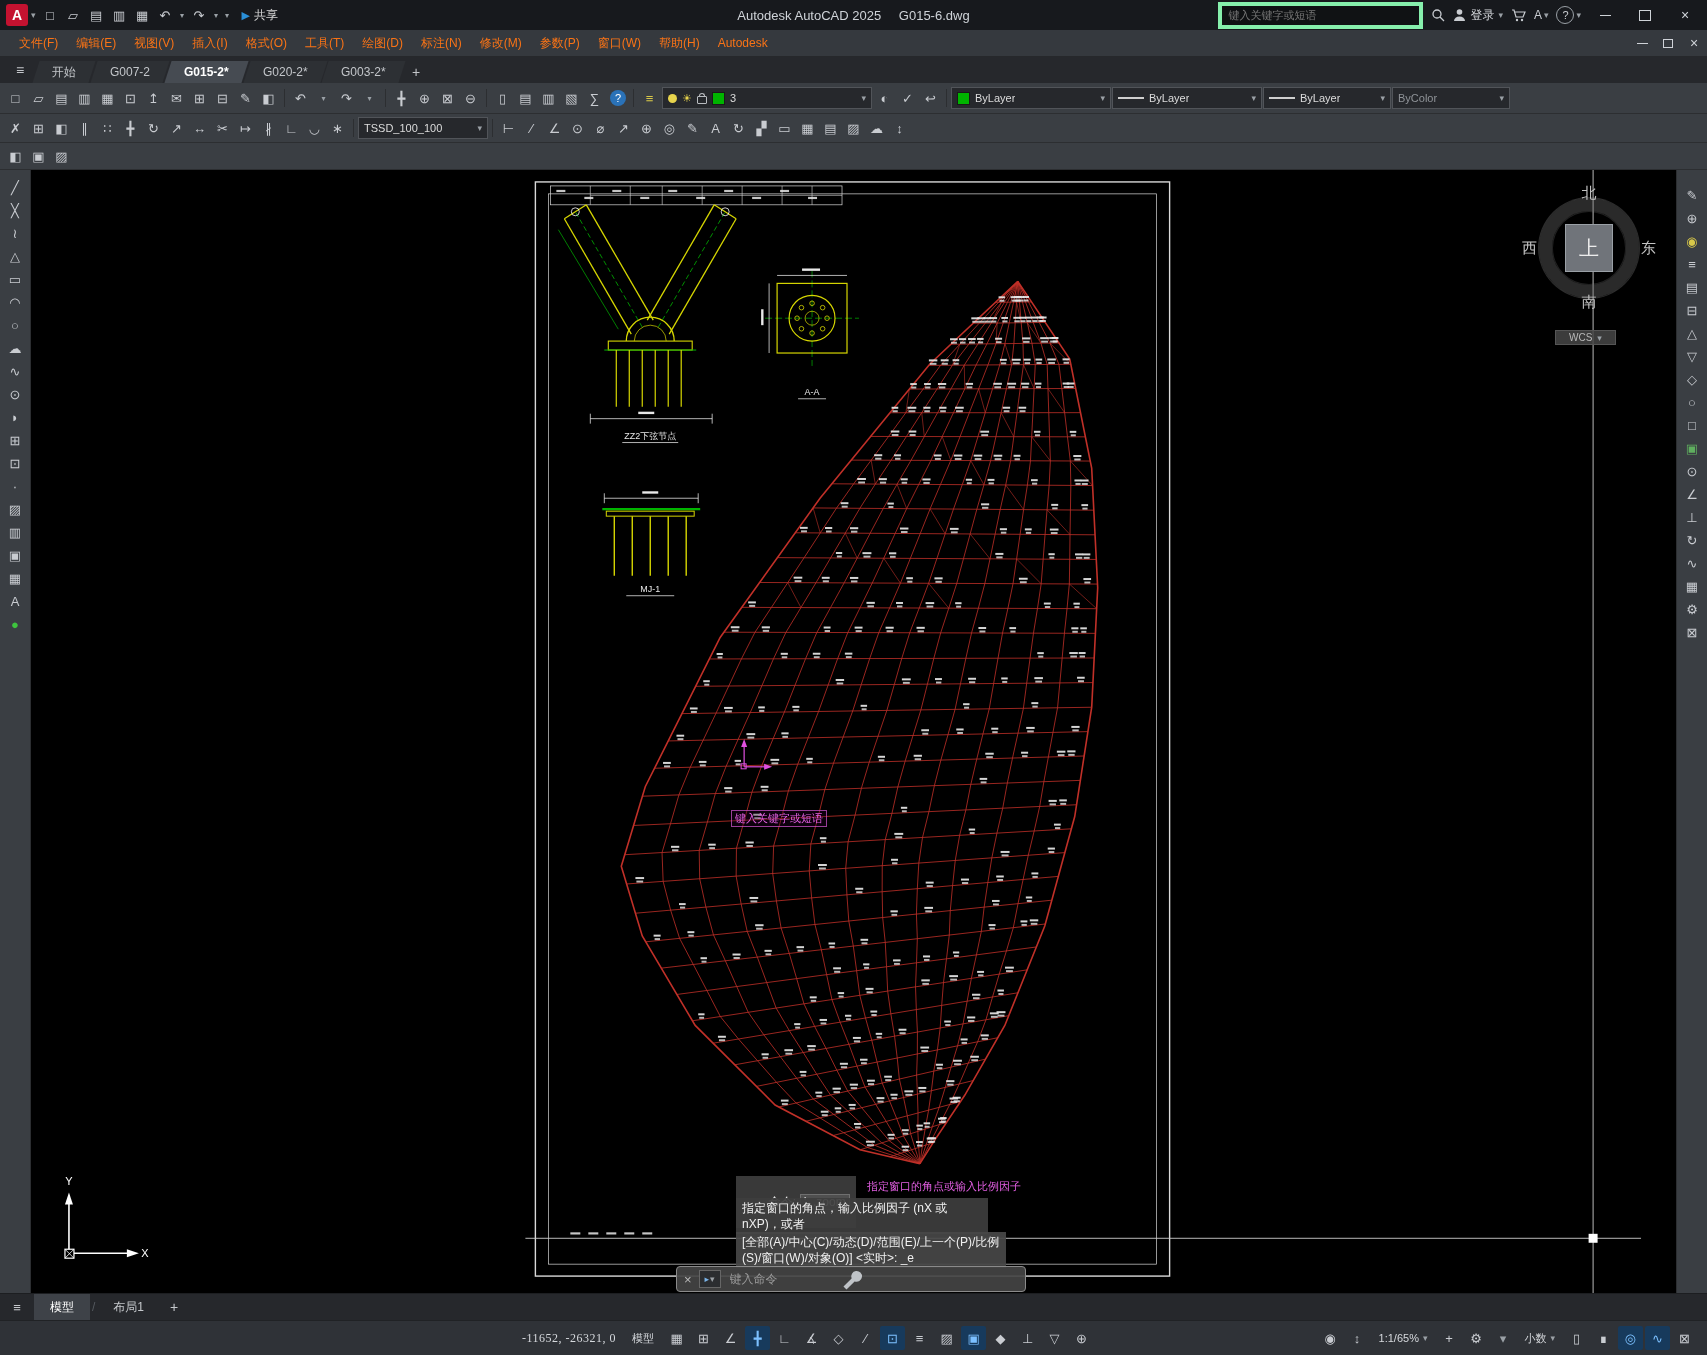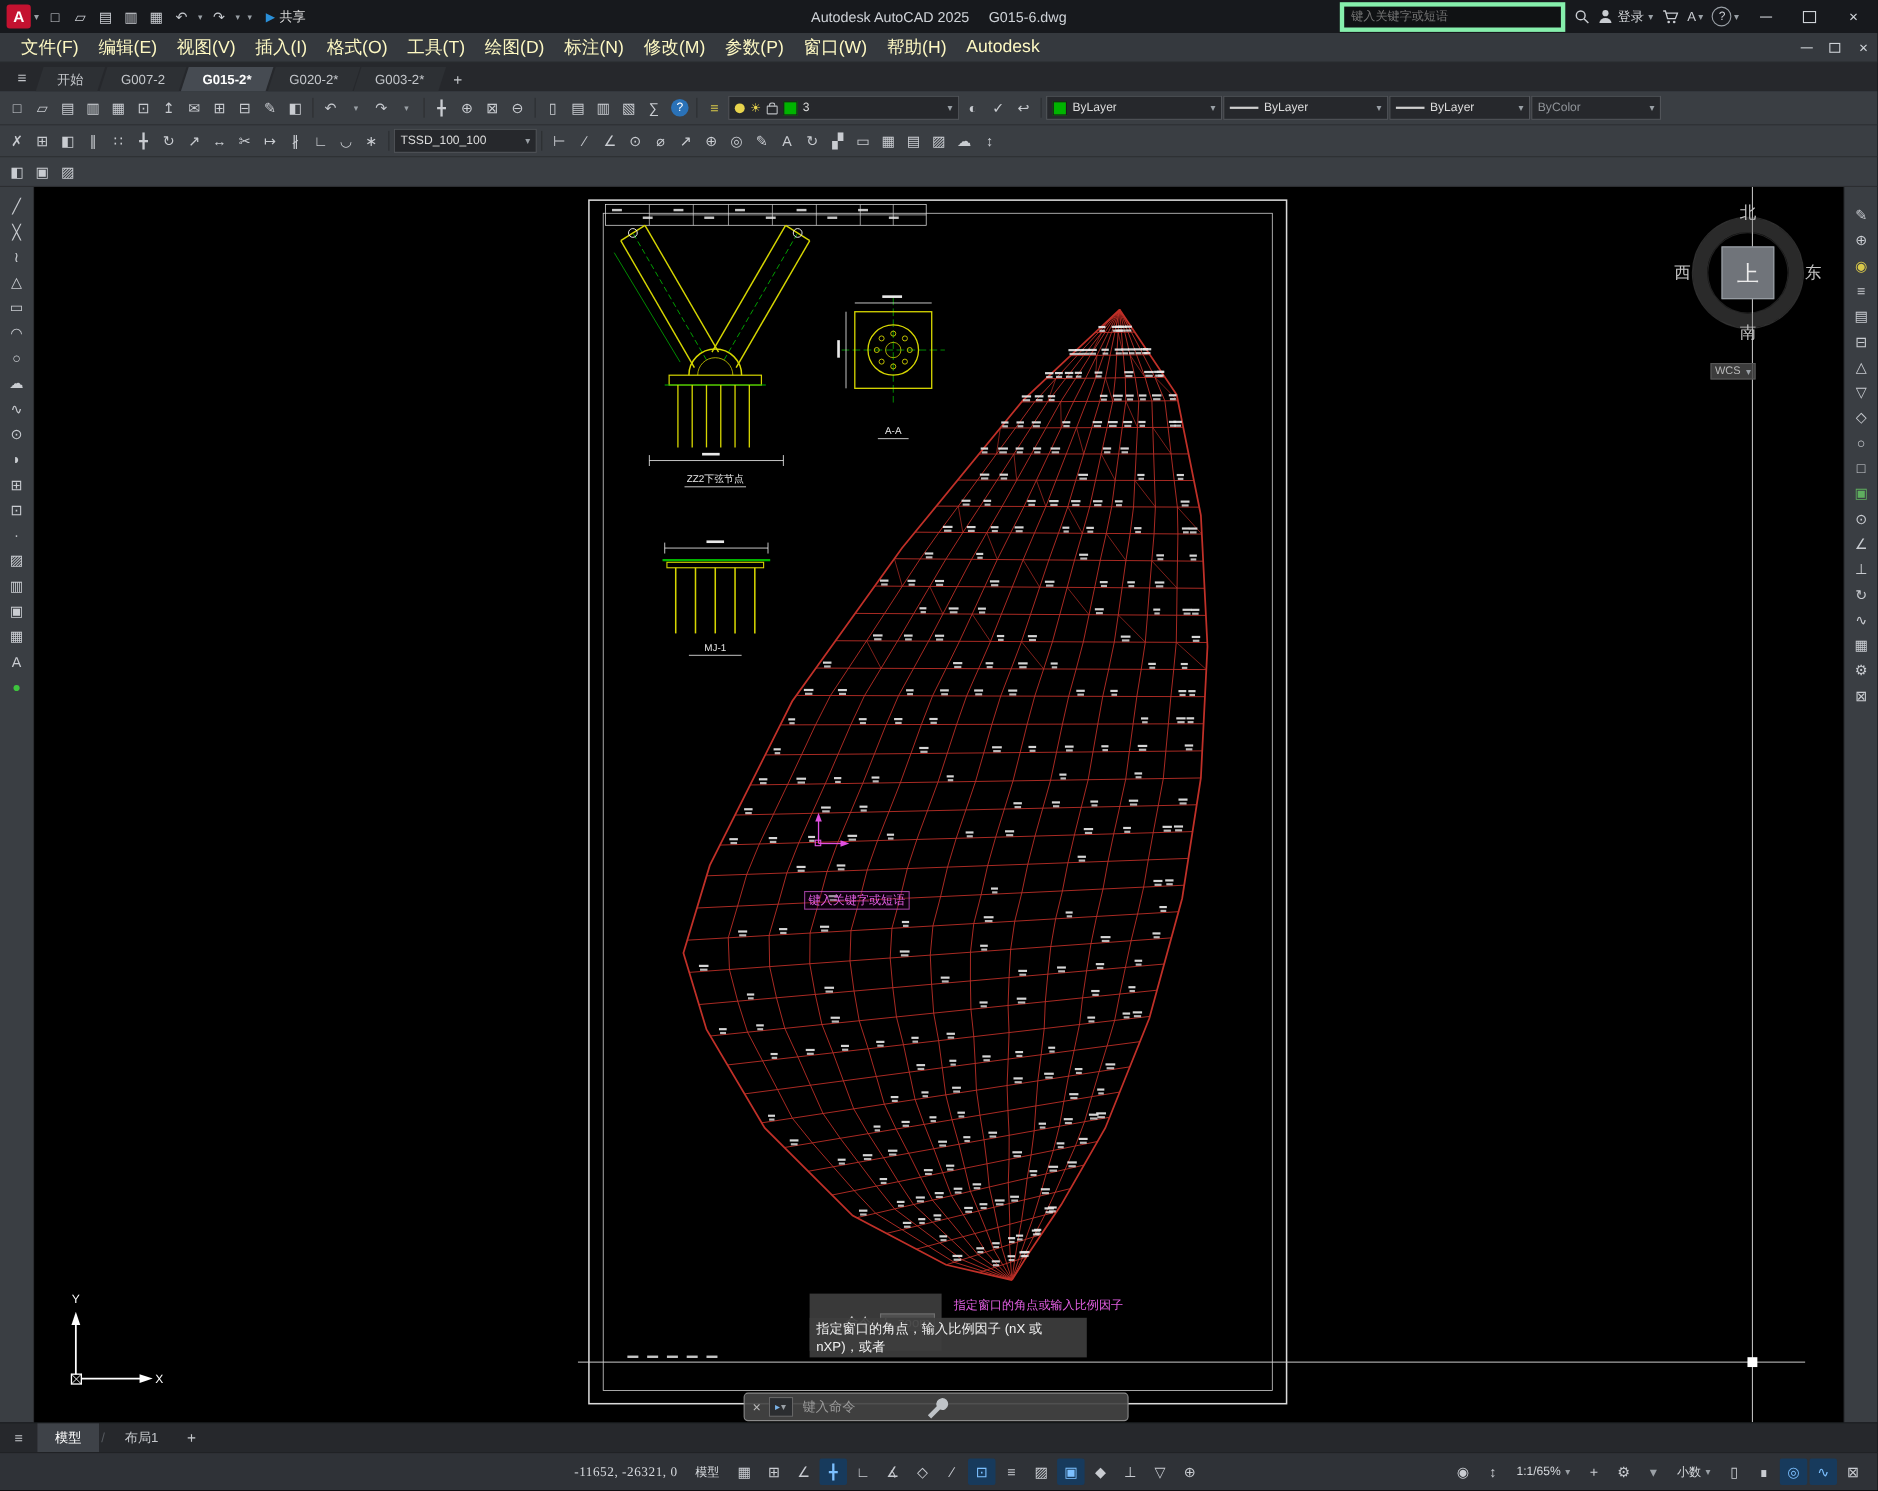--- a/index.html
+++ b/index.html
@@ -31,21 +31,21 @@
   .help-circ{width:16px;height:16px;border:1px solid #9aa0a6;border-radius:50%;
              display:inline-flex;align-items:center;justify-content:center;font-size:11px;}
   .win-btn{width:32px;height:28px;display:inline-flex;align-items:center;justify-content:center;
            color:#cfd3d8;font-size:14px;}
   .wb-min{display:inline-block;width:11px;height:0;border-top:1px solid #cfd3d8;}
   .wb-max{display:inline-block;width:10px;height:9px;border:1px solid #cfd3d8;}
 
   
   .menubar{height:26px;background:#35393e;display:flex;align-items:center;padding-left:10px;
            border-bottom:1px solid #26282b;flex:none;}
-  .menu-item{padding:3px 9px;font-size:16px;color:#fef9c3;white-space:nowrap;}
+  .menu-item{padding:3px 9px;font-size:12px;color:#f97316;white-space:nowrap;}
   .win-mini{margin-left:auto;display:flex;}
   .win-mini .win-btn{height:24px;width:26px;}
   .win-mini .wb-max{width:8px;height:7px;}
 
   
   .doctabs{height:26px;background:#26282c;display:flex;align-items:flex-end;padding-left:4px;flex:none;}
   .hamb{width:32px;height:26px;display:flex;align-items:center;justify-content:center;font-size:14px;color:#c3c6ca;}
   .dtab{height:22px;display:flex;align-items:center;padding:0 16px;margin-right:2px;font-size:12px;
         color:#c3c6ca;background:#2d3034;transform:skewX(-18deg);}
   .dtab>span{display:inline-block;transform:skewX(18deg);white-space:nowrap;}
@@ -89,21 +89,21 @@
            box-shadow:0 0 0 1px rgba(150,150,150,.30), inset 0 0 0 1px rgba(150,150,150,.22);}
   .vc-face{position:absolute;left:50%;top:50%;transform:translate(-50%,-50%);width:46px;height:46px;
            background:#70747a;border:1px solid #9aa0a6;display:flex;align-items:center;justify-content:center;
            font-size:20px;color:#ececec;}
   .vc-dir{position:absolute;color:#c4c4c4;font-size:15px;}
   .vc-n{top:-4px;left:50%;transform:translateX(-50%);}
   .vc-e{right:-7px;top:50%;transform:translateY(-50%);}
   .vc-s{bottom:-4px;left:50%;transform:translateX(-50%);}
   .vc-w{left:-7px;top:50%;transform:translateY(-50%);}
   .wcs-box{position:absolute;left:1524px;top:160px;background:rgba(70,70,70,.85);color:#b9b9b9;
-           font-size:10px;padding:1px 3px;border:1px solid #555;display:flex;gap:5px;align-items:center;}
+           font-size:10px;padding:1px 13px;border:1px solid #555;display:flex;gap:5px;align-items:center;}
 
   
   .cmdbox{position:absolute;background:rgba(62,62,62,.92);color:#f0f0f0;font-size:12px;line-height:16px;
           padding:2px 6px;white-space:pre-wrap;}
   #cmd1{left:705px;top:1006px;}
   .cmd-pill{background:#4f4f4f;border:1px solid #6f6f6f;padding:0 3px;margin-left:4px;}
   #cmd-sug{position:absolute;left:836px;top:1009px;color:#e45fe4;font-size:11px;}
   #cmd2{left:705px;top:1028px;width:240px;}
   #cmd3{left:705px;top:1062px;width:258px;background:rgba(72,72,72,.92);}
   .cmdbar{position:absolute;left:645px;top:1096px;width:334px;height:24px;background:rgba(68,68,68,.92);
@@ -1145,20 +1145,21 @@
         <span class="caret">▾</span>
       </div>
 
       <div class="dyn-hint">键入关键字或短语</div>
 
       <div class="cmdbox" id="cmd1">
         <span>命令:</span><span class="cmd-pill">'_.zoom</span>
       </div>
       <div id="cmd-sug">指定窗口的角点或输入比例因子</div>
       <div class="cmdbox" id="cmd2">指定窗口的角点，输入比例因子 (nX 或 nXP)，或者</div>
+      <div class="cmdbox" id="cmd3">[全部(A)/中心(C)/动态(D)/范围(E)/上一个(P)/比例(S)/窗口(W)/对象(O)] &lt;实时&gt;: _e</div>
 
       <div class="cmdbar">
         <span class="x">×</span>
         <svg width="15" height="15" viewBox="0 0 16 16">
             <path d="M3 13 L8.4 7.6 a3.6 3.6 0 1 1 2 2 L5 15 Z" fill="#bfc3c7"></path>
           </svg>
         <span class="recent">
           <span>▸</span>
           <span class="caret">▾</span>
         </span>

